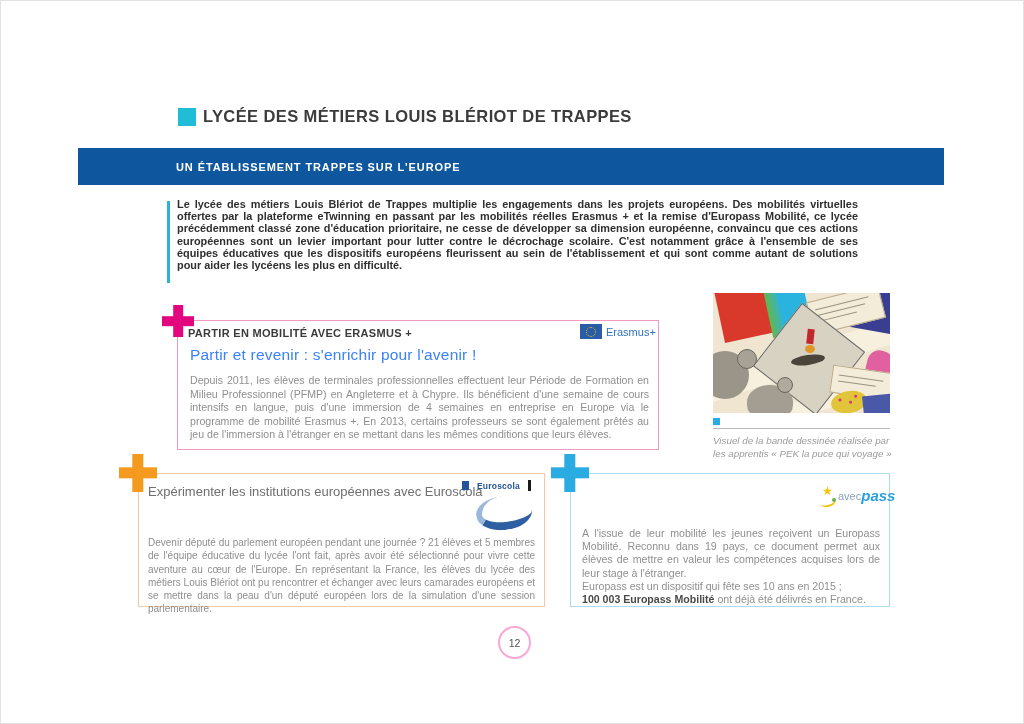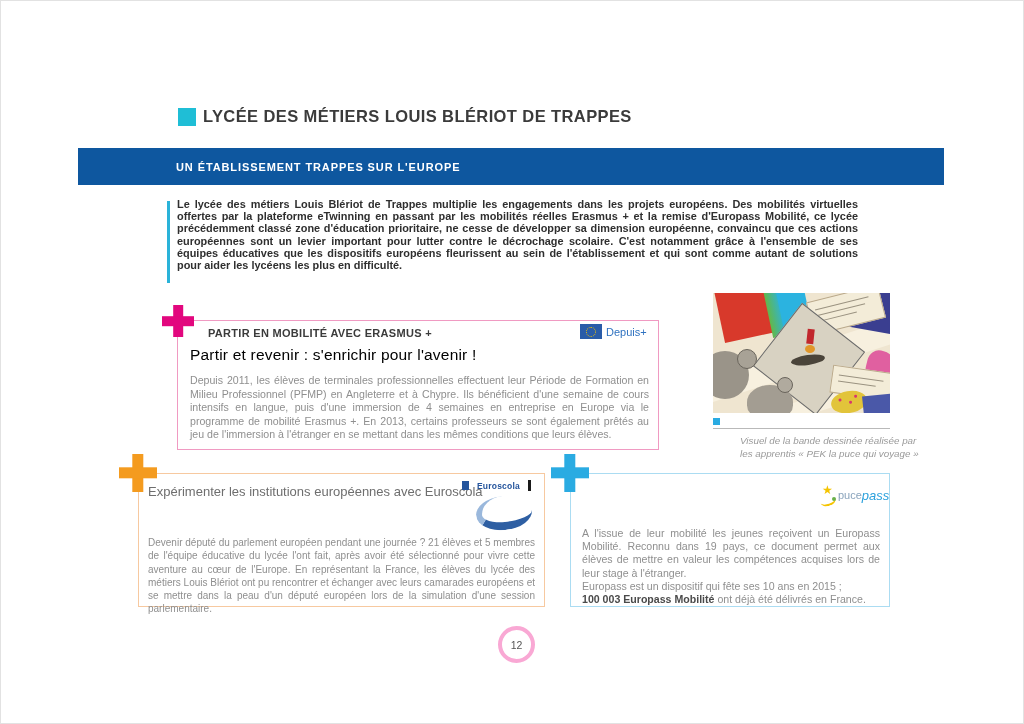--- a/index.html
+++ b/index.html
@@ -30,25 +30,25 @@
 
   
   .plus{position:absolute;}
   .plus .v{position:absolute;left:50%;top:0;transform:translateX(-50%);width:30%;height:100%;background:currentColor;}
   .plus .h{position:absolute;top:50%;left:0;transform:translateY(-50%);height:30%;width:100%;background:currentColor;}
   .plus-pink{left:162px;top:305px;width:32px;height:32px;color:#e2077e;}
   .plus-orange{left:119px;top:454px;width:38px;height:38px;color:#f49b1f;}
   .plus-blue{left:551px;top:454px;width:38px;height:38px;color:#2aabe2;}
 
   
-  .erasmus-label{left:208px;top:327px;font-size:11px;font-weight:bold;color:#3b3b3b;letter-spacing:.3px;white-space:nowrap;}
+  .erasmus-label{left:188px;top:327px;font-size:11px;font-weight:bold;color:#3b3b3b;letter-spacing:.3px;white-space:nowrap;}
   .eu-flag{left:580px;top:324px;width:22px;height:15px;background:#2a5ca8;display:flex;align-items:center;justify-content:center;}
   .eu-flag .stars{width:8px;height:8px;border:1px dotted #f5c400;border-radius:50%;}
   .erasmus-logo-text{left:606px;top:326px;font-size:11px;color:#2f72c0;white-space:nowrap;}
-  .erasmus-heading{left:190px;top:346px;font-size:15.5px;color:#000000;letter-spacing:.2px;white-space:nowrap;}
+  .erasmus-heading{left:190px;top:346px;font-size:15.5px;color:#3b82f6;letter-spacing:.2px;white-space:nowrap;}
   .erasmus-body{left:190px;top:374px;width:459px;font-size:10.6px;color:#8f8f8f;line-height:13.5px;text-align:justify;}
 
   
   .comic{left:713px;top:293px;width:177px;height:120px;background:#efe5d0;overflow:hidden;}
   .comic *{position:absolute;}
   .c-strip{left:-25px;top:52px;width:250px;height:24px;background:#f7f0df;transform:rotate(-18deg);}
   .c-strip2{left:-25px;top:104px;width:250px;height:16px;background:#f7f0df;transform:rotate(-18deg);}
   .c-red{left:6px;top:-8px;width:62px;height:52px;background:#d8392b;transform:rotate(-12deg);}
   .c-rainbow{left:54px;top:-14px;width:16px;height:58px;background:linear-gradient(90deg,#62b84a,#2bb3e0);transform:rotate(-12deg);}
   .c-cyan{left:66px;top:-16px;width:28px;height:56px;background:#2bb3e0;transform:rotate(-12deg);}
@@ -64,21 +64,21 @@
   .c-mouse1{left:-12px;top:58px;width:48px;height:48px;background:#9a9489;border-radius:50%;}
   .c-ear1{left:24px;top:56px;width:18px;height:18px;background:#a8a296;border:1px solid #6a655c;border-radius:50%;}
   .c-mouse2{left:34px;top:92px;width:46px;height:34px;background:#a39d92;border-radius:50% 50% 40% 40%;}
   .c-ear2{left:64px;top:84px;width:14px;height:14px;background:#b0aa9e;border:1px solid #6a655c;border-radius:50%;}
   .c-yellow{left:118px;top:98px;width:36px;height:22px;background:#e2c43a;border-radius:50%;transform:rotate(-10deg);}
   .c-blue-obj{left:150px;top:102px;width:30px;height:20px;background:#4a58a8;transform:rotate(-6deg);}
   .c-dot{width:3px;height:3px;background:#d8366e;border-radius:50%;}
 
   .photo-square{left:713px;top:418px;width:7px;height:7px;background:#2aabe2;}
   .photo-line{left:713px;top:428px;width:177px;height:1px;background:#b9b9b9;}
-  .photo-caption{left:740px;top:435px;width:185px;font-size:9.8px;font-style:italic;color:#9a9a9a;
+  .photo-caption{left:713px;top:435px;width:185px;font-size:9.8px;font-style:italic;color:#9a9a9a;
     line-height:12.8px;white-space:pre-line;}
 
   
   .euroscola-heading{left:148px;top:478px;width:336px;font-size:13px;color:#6e6e6e;line-height:27px;}
   .euroscola-logo{left:462px;top:480px;width:76px;height:44px;}
   .euroscola-logo .wordrow{position:absolute;left:0;top:0;display:flex;align-items:center;gap:8px;}
   .euroscola-logo .flagblock{width:7px;height:9px;background:#24549c;}
   .euroscola-logo .word{font-size:8.5px;font-weight:bold;color:#24549c;letter-spacing:.2px;}
   .euroscola-logo .bar{width:3px;height:11px;background:#1a1a1a;}
   .euroscola-swoosh{position:absolute;left:14px;top:16px;width:50px;height:26px;border-radius:50%;
@@ -87,27 +87,27 @@
 
   
   .europass-heading{left:582px;top:478px;width:230px;font-size:14.8px;color:#6e6e6e;line-height:19.5px;}
   .europass-logo{left:820px;top:487px;display:flex;align-items:center;}
   .ep-figure{position:relative;width:18px;height:16px;}
   .ep-figure .star{position:absolute;left:2px;top:-4px;color:#f5c400;font-size:12px;}
   .ep-figure .swing{position:absolute;left:0;top:8px;width:16px;height:9px;border-bottom:2px solid #f5c400;
     border-radius:50%;transform:rotate(-18deg);}
   .ep-figure .leaf{position:absolute;left:12px;top:10px;width:4px;height:4px;background:#6ab04a;border-radius:50%;}
   .ep-euro{font-size:11px;color:#8aa4bc;}
-  .ep-pass{font-size:13px;color:#2aa0dc;font-weight:normal;font-style:italic;}
+  .ep-pass{font-size:15px;color:#2aa0dc;font-weight:bold;font-style:italic;}
   .europass-bodywrap{left:582px;top:527px;width:298px;font-size:10.6px;color:#8f8f8f;line-height:13.2px;}
   .europass-body{white-space:pre-line;text-align:justify;}
   .europass-stat-bold{font-weight:bold;color:#4a4a4a;}
 
   
-  .page-circle{left:498px;top:626px;width:29px;height:29px;border:4px solid #f9a8d4;border-radius:50%;
+  .page-circle{left:498px;top:626px;width:29px;height:29px;border:2px solid #f9a8d4;border-radius:50%;
     display:flex;align-items:center;justify-content:center;font-size:10.5px;color:#555;}
 </style>
 </head>
 <body>
 
 <div class="page">
 
   <div class="abs title-square"></div>
   <div class="abs page-title">LYCÉE DES MÉTIERS LOUIS BLÉRIOT DE TRAPPES</div>
   <div class="abs banner">
@@ -119,21 +119,21 @@
 
   <div class="abs box" id="erasmus-box"></div>
   <div class="plus plus-pink">
       <div class="v"></div>
       <div class="h"></div>
     </div>
   <div class="abs erasmus-label">PARTIR EN MOBILITÉ AVEC ERASMUS +</div>
   <div class="abs eu-flag">
       <div class="stars"></div>
     </div>
-  <div class="abs erasmus-logo-text">Depuis+</div>
+  <div class="abs erasmus-logo-text">Erasmus+</div>
   <div class="abs erasmus-heading">Partir et revenir : s'enrichir pour l'avenir !</div>
   <div class="abs erasmus-body">Depuis 2011, les élèves de  terminales professionnelles effectuent leur Période de Formation en Milieu Professionnel (PFMP) en Angleterre et à Chypre. Ils bénéficient d'une semaine de cours intensifs en langue, puis d'une immersion de 4 semaines en entreprise en Europe via le programme de mobilité Erasmus +.  En 2013, certains  professeurs se  sont également prêtés au jeu de l'immersion à l'étranger en se mettant dans les mêmes conditions que leurs élèves.</div>
 
   <div class="abs comic">
     <div class="c-strip"></div>
     <div class="c-strip2"></div>
     <div class="c-red"></div>
     <div class="c-rainbow"></div>
     <div class="c-cyan"></div>
     <div class="c-navy"></div>
@@ -187,21 +187,21 @@
   <div class="plus plus-blue">
       <div class="v"></div>
       <div class="h"></div>
     </div>
   <div class="abs europass-logo">
     <div class="ep-figure">
       <span class="star">★</span>
         <div class="swing"></div>
         <div class="leaf"></div>
     </div>
-    <span class="ep-euro">puce</span>
+    <span class="ep-euro">avec</span>
       <span class="ep-pass">pass</span>
   </div>
   <div class="abs europass-bodywrap">
     <div class="europass-body">A l'issue de leur mobilité les jeunes reçoivent un Europass Mobilité. Reconnu dans 19 pays, ce document permet aux élèves de mettre en valeur les compétences acquises lors de leur stage à l'étranger.
 Europass est un dispositif qui fête  ses 10 ans en 2015 ;</div>
     <div><span class="europass-stat-bold">100 003 Europass Mobilité</span><span> ont déjà été délivrés en France.</span></div>
   </div>
 
   <div class="abs page-circle">
     <span>12</span>

